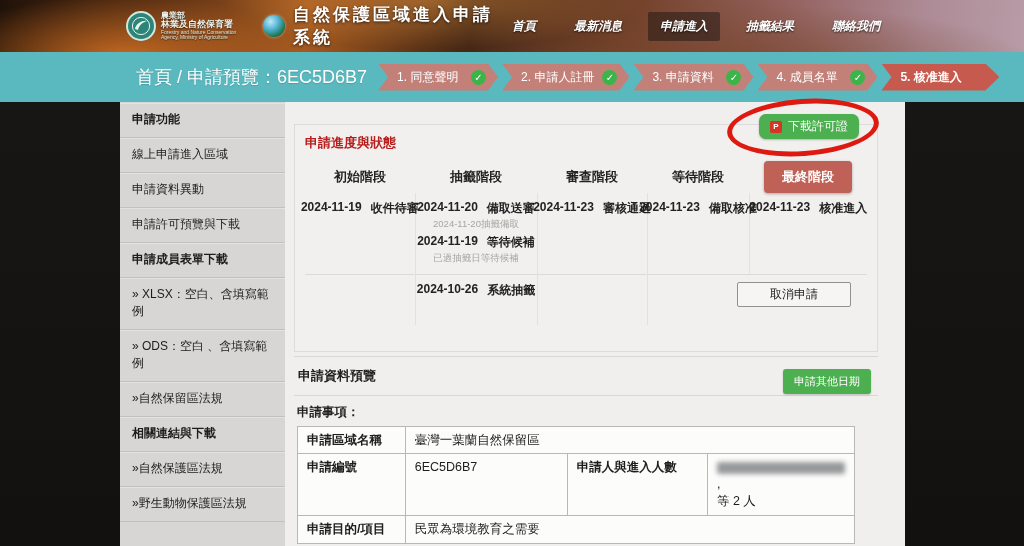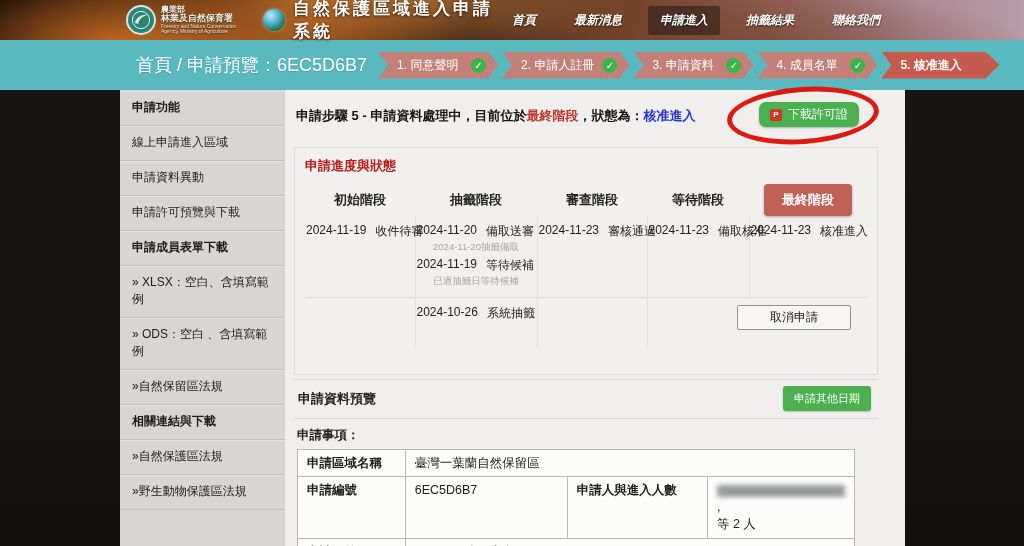--- a/index.html
+++ b/index.html
@@ -1,21 +1,21 @@
 <!DOCTYPE html>
 <html><head>
 <meta charset="utf-8">
 <style>
   * { margin:0; padding:0; box-sizing:border-box; }
   body { font-family:"Liberation Sans","DejaVu Sans",sans-serif; }
   .screen { position:relative; width:1024px; height:546px; overflow:hidden; background:#151413; }
 
   
   .topbar {
-    height:40px; display:flex; align-items:center; padding:0 0 0 126px;
+    height:52px; display:flex; align-items:center; padding:0 0 0 126px;
     background:
       radial-gradient(ellipse 260px 90px at 12% 110%, rgba(236,126,38,.75), transparent 70%),
       radial-gradient(ellipse 300px 70px at 42% 0%, rgba(244,160,70,.45), transparent 70%),
       radial-gradient(ellipse 420px 80px at 70% 120%, rgba(120,70,45,.8), transparent 75%),
       linear-gradient(95deg,#201209 0%,#5b3014 16%,#a55a20 30%,#3c2212 46%,#74422a 62%,#93605c 76%,#ad8b96 90%,#b79ba6 100%);
   }
   .logo-circle { width:30px; height:30px; border-radius:50%; background:#2c8577; border:2px solid #cfe8e2; display:flex; align-items:center; justify-content:center; flex:0 0 auto; }
   .logo-circle svg { display:block; }
   .logo-text { margin-left:5px; color:#e9f3ee; line-height:1.05; text-shadow:0 1px 1px rgba(0,0,0,.6); }
   .logo-text .l1 { font-size:8px; font-weight:bold; }
@@ -66,27 +66,27 @@
   .progress-box { margin-top:22px; margin-left:1px; width:584px; border:1px solid #dddcda; background:#f1f0ee; padding:9px 10px 26px; }
   .sec-title { font-size:13px; font-weight:bold; color:#b91c1c; }
   .stage-table { border-collapse:collapse; margin-top:9px; width:562px; table-layout:fixed; }
   .stage-table th { font-size:13px; font-weight:bold; color:#222; padding:6px 0; text-align:center;font-family:Liberation Mono, monospace; }
   .stage-table th.final { padding:0; }
   .final-badge { display:inline-block; background:#bf6156; color:#fff; padding:7px 18px; border-radius:4px; box-shadow:0 1px 3px rgba(0,0,0,.3); }
   .stage-table td { vertical-align:top; text-align:center; padding:7px 1px 6px; border-left:1px solid #e2e1de; }
   .stage-table td:first-child { border-left:none; }
   .stage-table tr.r1 td { height:52px; }
   .stage-table tr.r2 td { border-top:1px solid #dbdad7; height:50px; }
-  .entry { display:flex; gap:9px; font-weight:normal; font-size:12px; color:#222; white-space:nowrap; }
+  .entry { display:flex; justify-content:center; gap:9px; font-weight:bold; font-size:12px; color:#222; white-space:nowrap; }
   .note { font-size:9.5px; color:#a7a5a1; margin:1px 0 3px; white-space:nowrap; }
   .cancel-cell { text-align:right !important; padding-right:16px !important; }
   .cancel-btn { background:#f6f5f3; border:1px solid #929190; border-radius:2px; font-size:12px; color:#222; padding:3px 32px; cursor:pointer; font-family:inherit; }
 
   .preview-head { margin-top:4px; margin-left:1px; width:584px; border-top:1px solid #d9d8d5; border-bottom:1px solid #d9d8d5; padding:10px 4px; font-size:13px; font-weight:bold; color:#222; position:relative; }
-  .other-date-btn { position:absolute; right:7px; top:6px; background:#4caf50; color:#fff; border:none; border-radius:3px; font-size:11px; padding:5px 11px; cursor:pointer; box-shadow:0 1px 2px rgba(0,0,0,.2); font-family:inherit; }
+  .other-date-btn { position:absolute; right:7px; top:12px; background:#4caf50; color:#fff; border:none; border-radius:3px; font-size:11px; padding:5px 11px; cursor:pointer; box-shadow:0 1px 2px rgba(0,0,0,.2); font-family:inherit; }
   .items-label { font-size:12.5px; font-weight:bold; color:#222; margin:8px 0 5px 4px; }
 
   .detail-table { border-collapse:collapse; margin-left:4px; width:558px; background:#fcfcfb; font-size:12.5px; }
   .detail-table td { border:1px solid #b9b8b5; padding:5px 9px; color:#1d1d1d; vertical-align:top; line-height:1.35; }
   .detail-table td.lbl { font-weight:bold; }
   .redact { display:inline-block; width:128px; height:12px; background:#97989a; border-radius:2px; filter:blur(2.5px); vertical-align:middle; }
 </style>
 </head>
 <body>
 
@@ -152,23 +152,20 @@
       <div class="sb-item">» XLSX：空白、含填寫範例</div>
       <div class="sb-item">» ODS：空白 、含填寫範例</div>
       <div class="sb-item">»自然保留區法規</div>
       <div class="sb-item hdr">相關連結與下載</div>
       <div class="sb-item">»自然保護區法規</div>
       <div class="sb-item">»野生動物保護區法規</div>
     </aside>
 
     <main class="main">
 
-      <div class="statusline">
-        <span>申請步驟 5 - 申請資料處理中，目前位於</span><span class="stage">最終階段</span><span>，狀態為：</span><span class="status">核准進入</span>
-      </div>
 
       <button class="dl-btn">
         <span class="pdf-icon"></span>
         <span>下載許可證</span>
       </button>
       <div class="annotation"></div>
 
       <section class="progress-box">
         <div class="sec-title">申請進度與狀態</div>
         <table class="stage-table">

